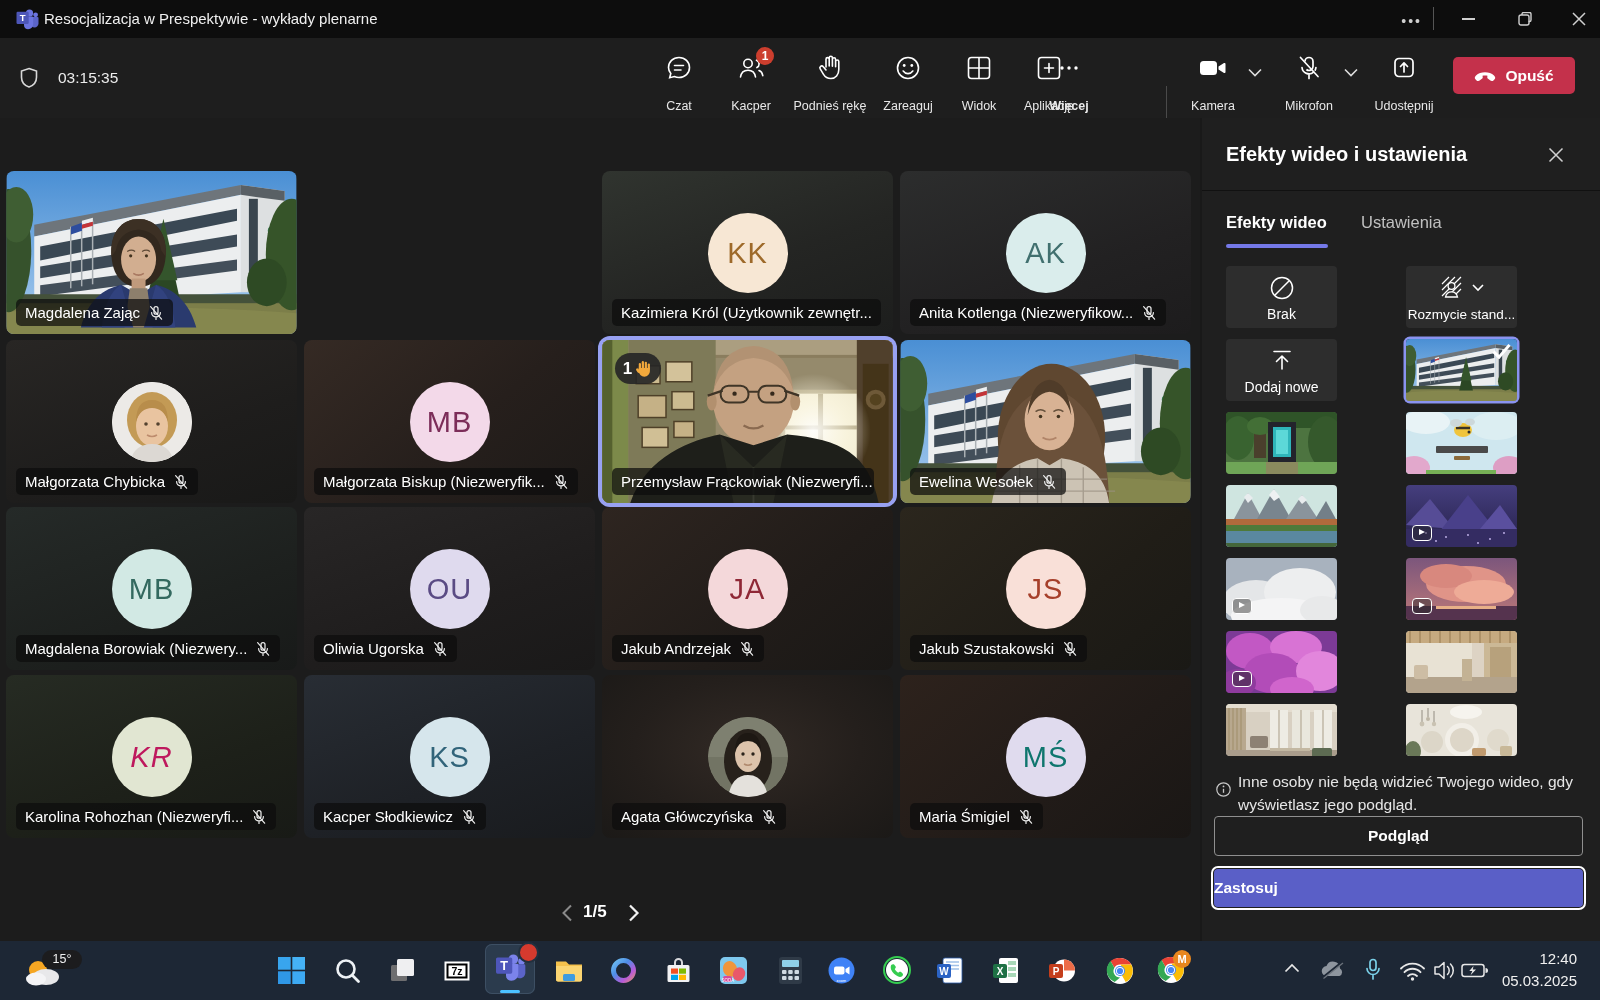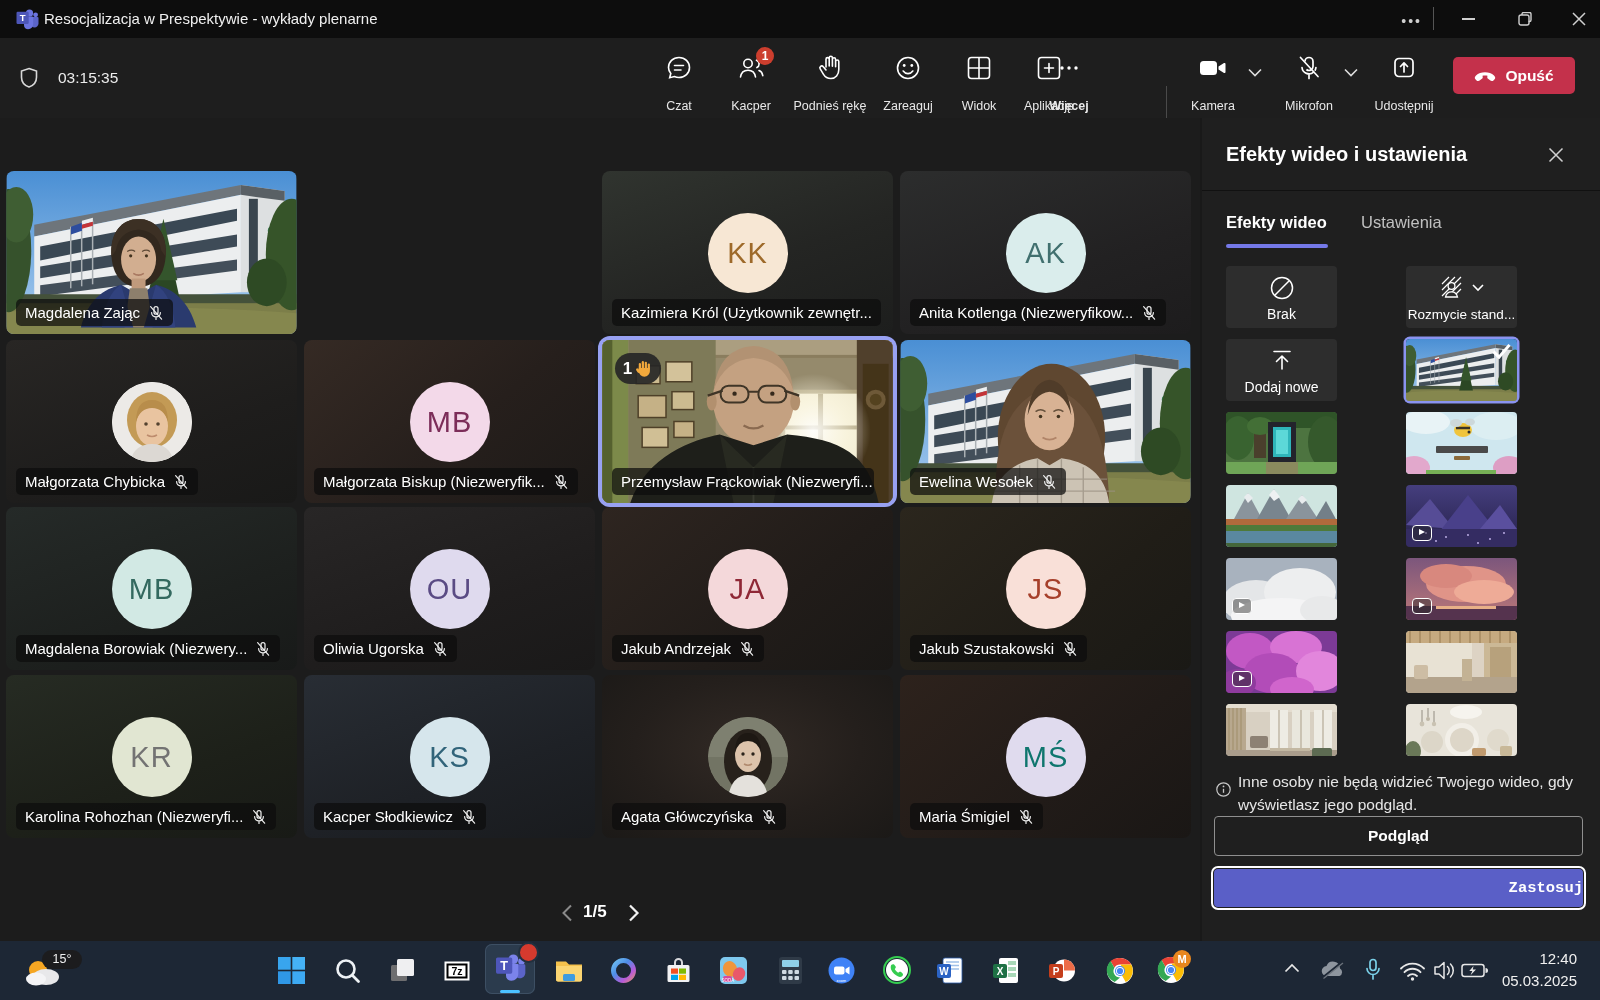--- a/index.html
+++ b/index.html
@@ -373,21 +373,21 @@
           </svg></div>
     </div>
     <div class="tile" style="left:900px;top:389px;background:linear-gradient(140deg,#2b261d 0%,#201d17 60%,#1a1915 100%);">
       <div class="avatar" style="background:#f9e0d8;color:#a63f2a;">JS</div>
       <div class="namelabel">Jakub Szustakowski <svg class="mic" width="16" height="16">
             <use href="#mico"></use>
           </svg></div>
     </div>
 
     <div class="tile" style="left:6px;top:557px;background:linear-gradient(160deg,#262b23 0%,#1d2019 60%,#181a16 100%);">
-      <div class="avatar" style="background:#e1e6d2;color:#737373;">KR</div>
+      <div class="avatar" style="background:#e1e6d2;color:#be185d;font-style:italic;">KR</div>
       <div class="namelabel">Karolina Rohozhan (Niezweryfi... <svg class="mic" width="16" height="16">
             <use href="#mico"></use>
           </svg></div>
     </div>
     <div class="tile" style="left:304px;top:557px;background:linear-gradient(160deg,#282d34 0%,#1e2126 60%,#191b1e 100%);">
       <div class="avatar" style="background:#d6e6ec;color:#31647a;">KS</div>
       <div class="namelabel">Kacper Słodkiewicz <svg class="mic" width="16" height="16">
             <use href="#mico"></use>
           </svg></div>
     </div>
@@ -634,21 +634,21 @@
     </div>
 
     <svg class="abs" style="left:14px;top:664px" width="15" height="15" viewBox="0 0 15 15">
       <circle cx="7.5" cy="7.5" r="6.7" fill="none" stroke="#c8c8c8" stroke-width="1.2"></circle>
       <path d="M7.5 6.8v4" stroke="#c8c8c8" stroke-width="1.3"></path>
         <circle cx="7.5" cy="4.4" r="0.9" fill="#c8c8c8"></circle>
     </svg>
     <div class="abs" style="left:36px;top:652px;width:336px;color:#e6e6e6;font-size:15.5px;line-height:23px;">Inne osoby nie będą widzieć Twojego wideo, gdy wyświetlasz jego podgląd.</div>
 
     <div class="abs" style="left:12px;top:698px;width:369px;height:40px;border:1px solid #8f8f8f;border-radius:4px;color:#fff;font-size:15.5px;font-weight:bold;text-align:center;line-height:38px;">Podgląd</div>
-    <div class="abs" style="left:12px;top:751px;width:369px;height:38px;background:#5a5fc7;border-radius:4px;color:#fff;font-size:15.5px;font-weight:bold;text-align:right;line-height:38px;outline:2px solid #fff;outline-offset:1.5px;font-family:Liberation Mono, monospace;">Zastosuj</div>
+    <div class="abs" style="left:12px;top:751px;width:369px;height:38px;background:#5a5fc7;border-radius:4px;color:#fff;font-size:15.5px;font-weight:bold;text-align:left;line-height:38px;outline:2px solid #fff;outline-offset:1.5px;">Zastosuj</div>
   </div>
   <div id="taskbar">
     <div class="abs" style="left:42px;top:9px;width:40px;height:19px;background:#1c1c1e;border-radius:10px;color:#f0f0f0;font-size:12.5px;text-align:center;line-height:19px;z-index:2;">15°</div>
     <svg class="abs" style="left:24px;top:16px" width="40" height="30" viewBox="0 0 40 30">
       <circle cx="14" cy="13" r="9" fill="#f5a623"></circle>
       <ellipse cx="22" cy="20" rx="13" ry="8" fill="#e8e8ea"></ellipse>
       <ellipse cx="12" cy="22" rx="10" ry="6.5" fill="#f4f4f6"></ellipse>
     </svg>
 
     <svg class="abs" style="left:278px;top:16px" width="27" height="27" viewBox="0 0 27 27">

